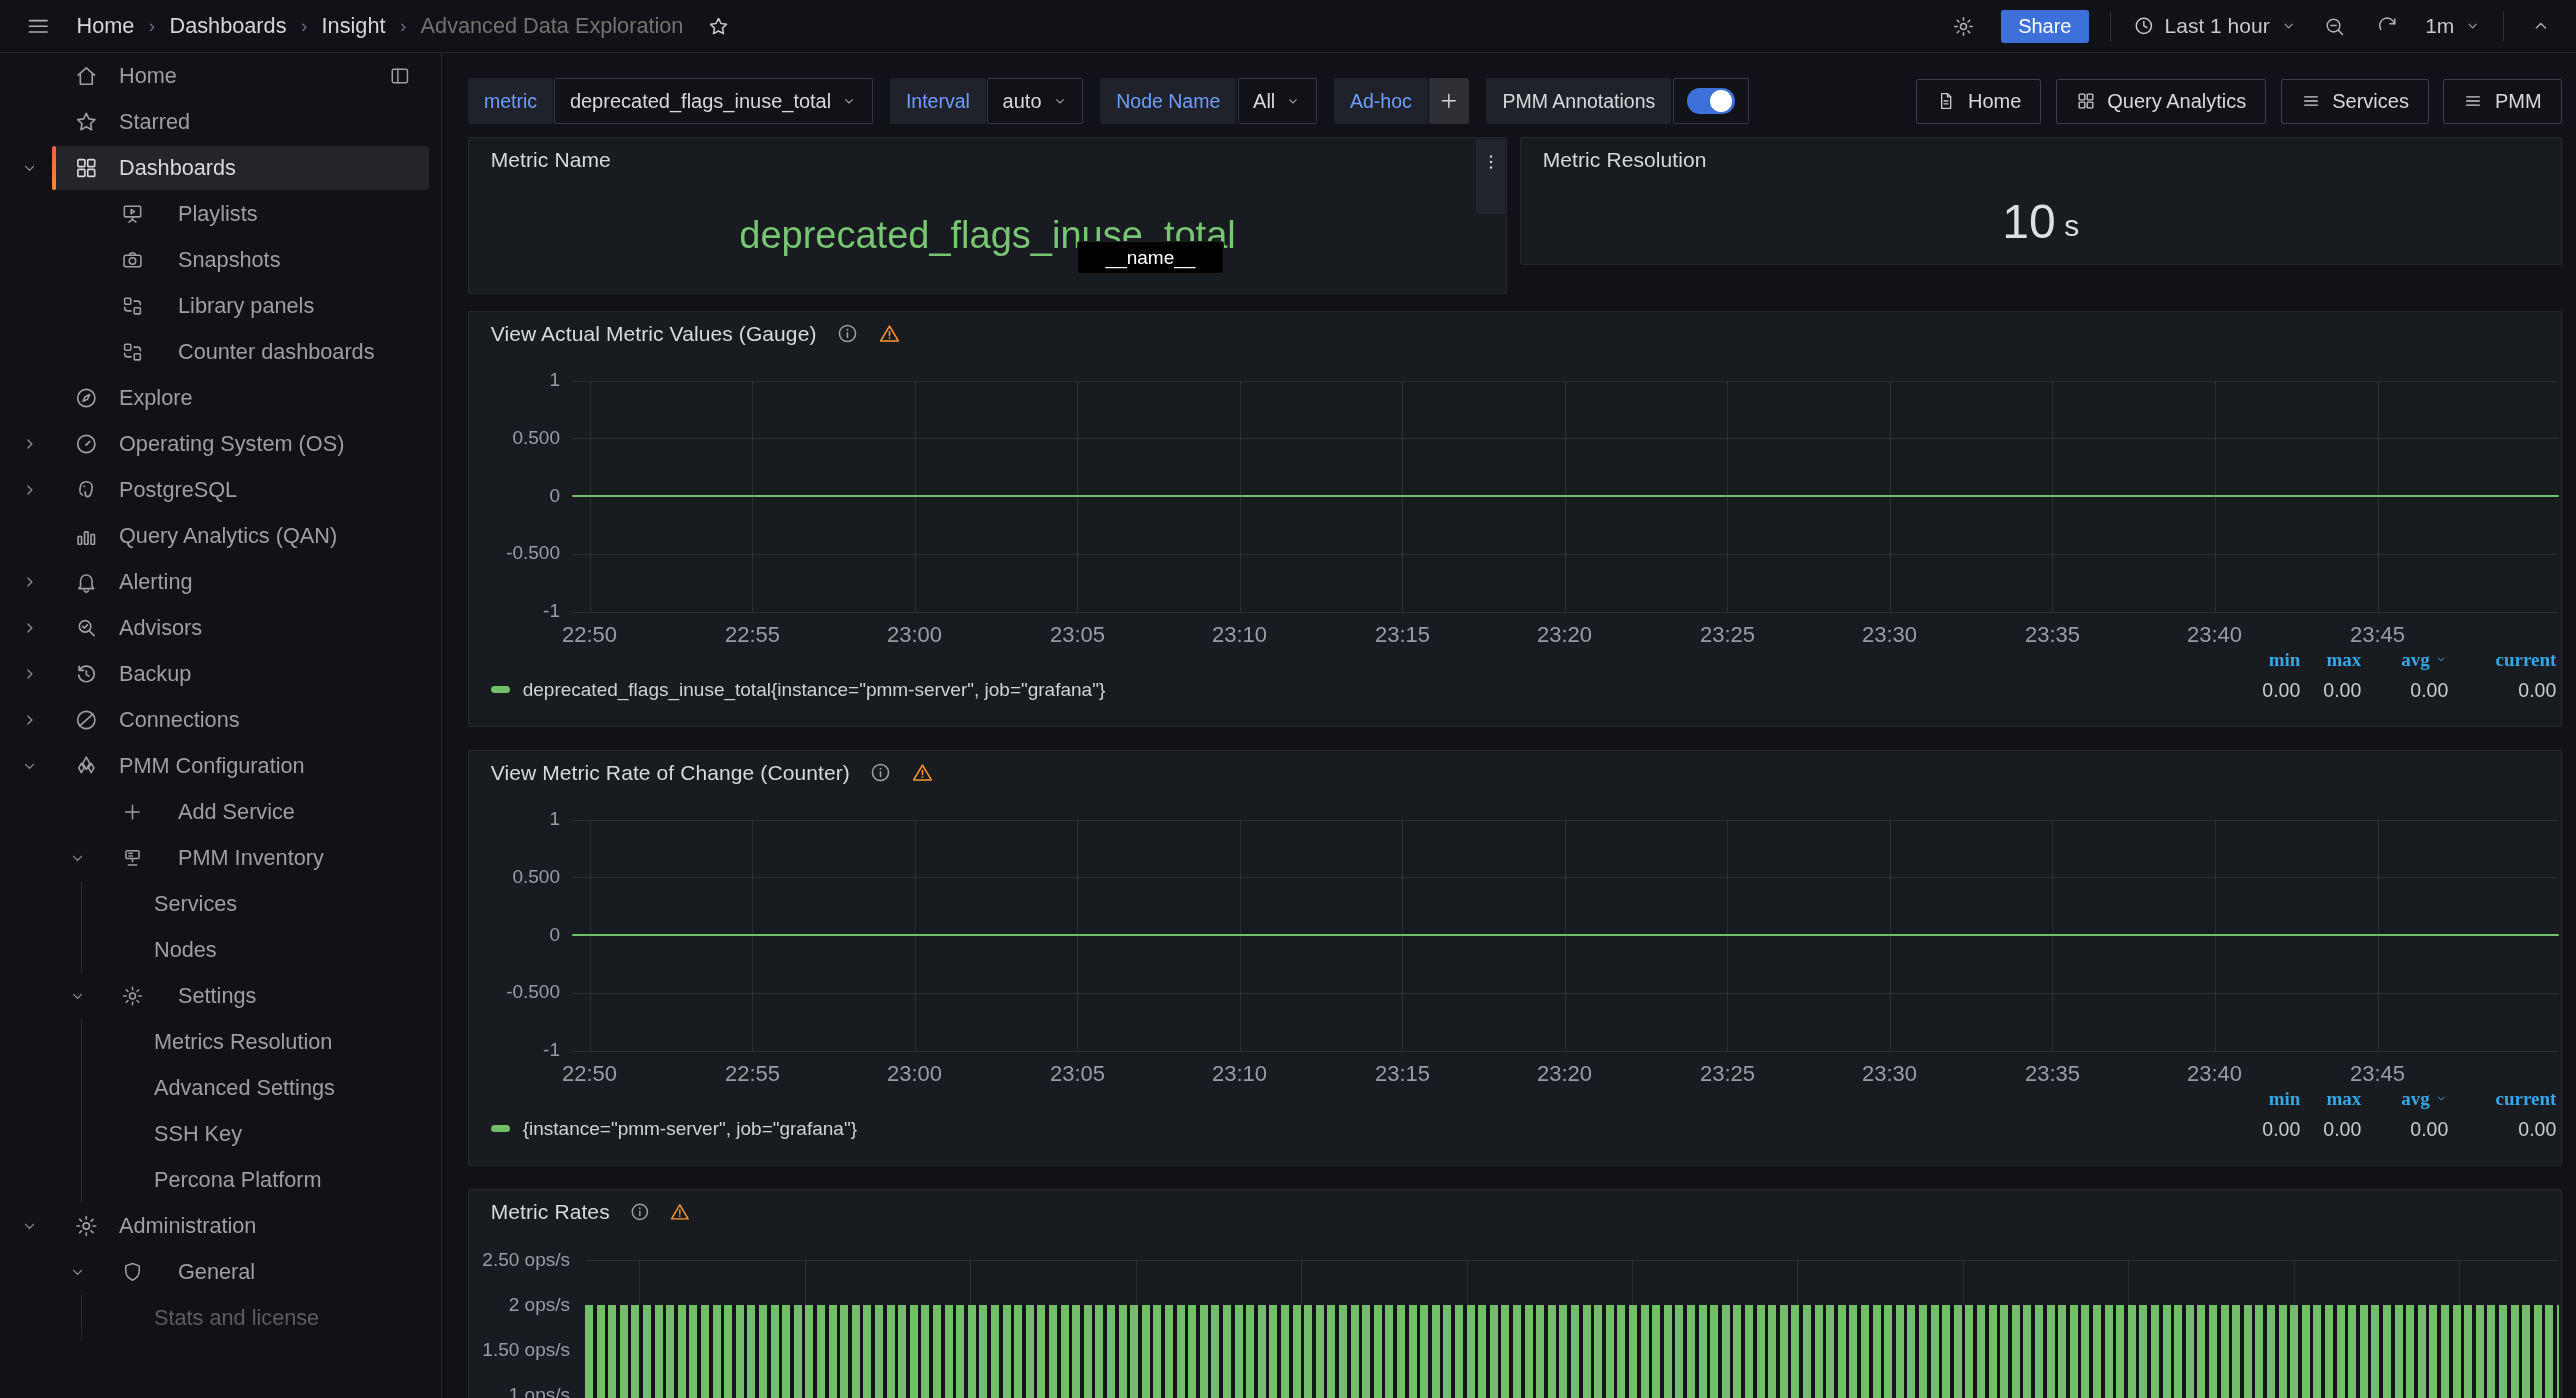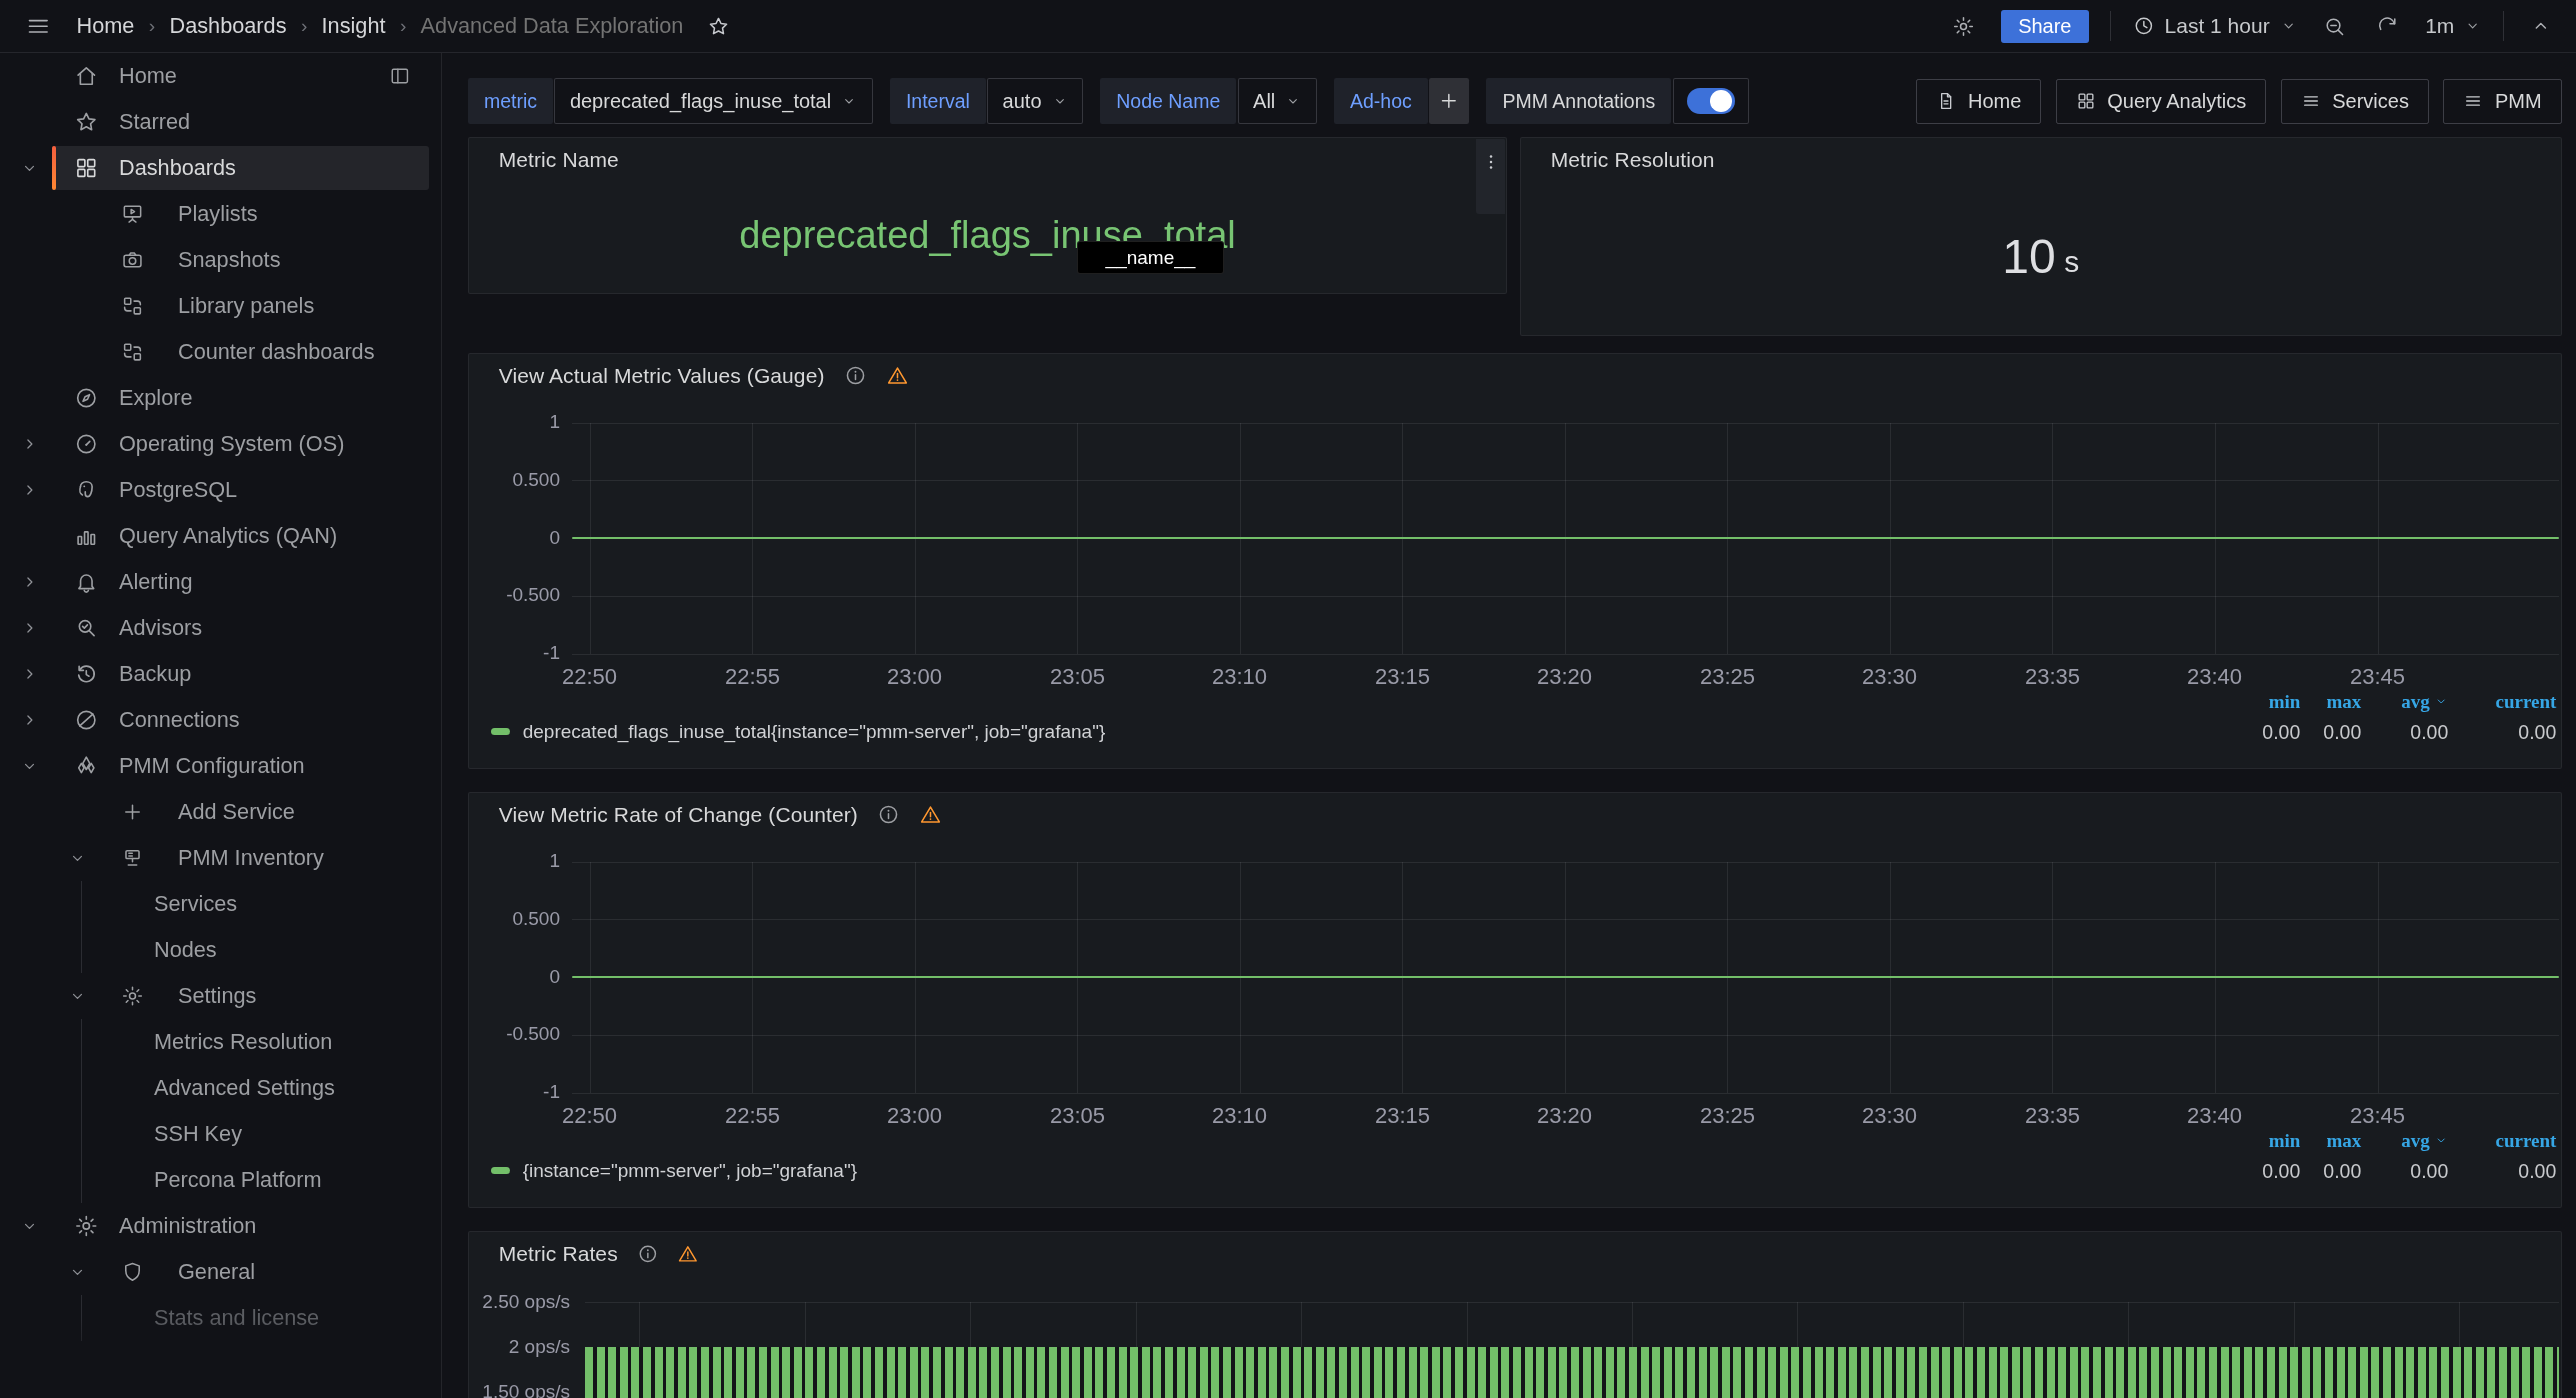--- a/index.html
+++ b/index.html
@@ -66,23 +66,23 @@
   .toggle .knob { position:absolute; right:2.9px; top:2.2px; width:21.7px; height:21.7px; border-radius:50%; background:#fff; }
   .tb-spacer { flex:1; }
   .navbtns { display:flex; gap:14.4px; }
   .navbtn { height:45px; border:0.7px solid rgba(204,204,220,.24); border-radius:2.2px; background:transparent; color:#d8d9da; font-size:20px; display:flex; align-items:center; gap:11.6px; padding:0 19px; cursor:pointer; white-space:nowrap; }
   .navbtn .ic { color:#c9cbd0; }
 
   
   .panel { position:relative; background:#181b1f; border:0.7px solid rgba(204,204,220,.08); border-radius:2.2px; }
   .row2 { display:flex; gap:13px; margin-top:13px; }
   .panel.metricname { width:1039px; height:157px; flex:none; }
-  .panel.resolution { flex:1; height:199px; }
+  .panel.resolution { flex:1; height:128px; }
   .ptitle { position:absolute; left:21.7px; top:10px; display:flex; align-items:center; gap:19px; }
-  .ptitle h2 { font-size:21px; font-weight:500; color:#d8d9da; letter-spacing:0.1px;margin-left:8px; }
+  .ptitle h2 { font-size:21px; font-weight:500; color:#d8d9da; letter-spacing:0.1px; }
   .ptitle .info-ic { color:#9d9fa3; }
   .ptitle .warn-ic { color:#ff9830; }
   .kebab-strip { position:absolute; right:0.7px; top:0.7px; width:29px; height:75px; background:#22252b; border-radius:0 1.4px 0 2.9px; color:#c9cbd0; display:flex; justify-content:center; padding-top:13px; cursor:pointer; }
   .bigvalue { position:absolute; left:0; right:0; top:40px; bottom:0; display:flex; align-items:center; justify-content:center; font-size:38px; font-weight:500; color:#78c573; }
   .resvalue { position:absolute; left:0; right:0; top:40px; bottom:0; display:flex; align-items:baseline; justify-content:center; color:#dedfe2; }
   .resvalue .num { font-size:48px; font-weight:500; align-self:center; }
   .resvalue .unit { font-size:30px; font-weight:500; margin-left:8.7px; align-self:center; padding-top:10px; }
   .gtooltip { position:absolute; left:608px; top:103px; width:147px; height:33px; background:#000; border:0.7px solid rgba(255,255,255,.12); border-radius:2.9px; color:#fff; font-size:19px; display:flex; align-items:center; justify-content:center; z-index:5; }
 
   .panel.tseries { margin-top:16.6px; height:416px; }

